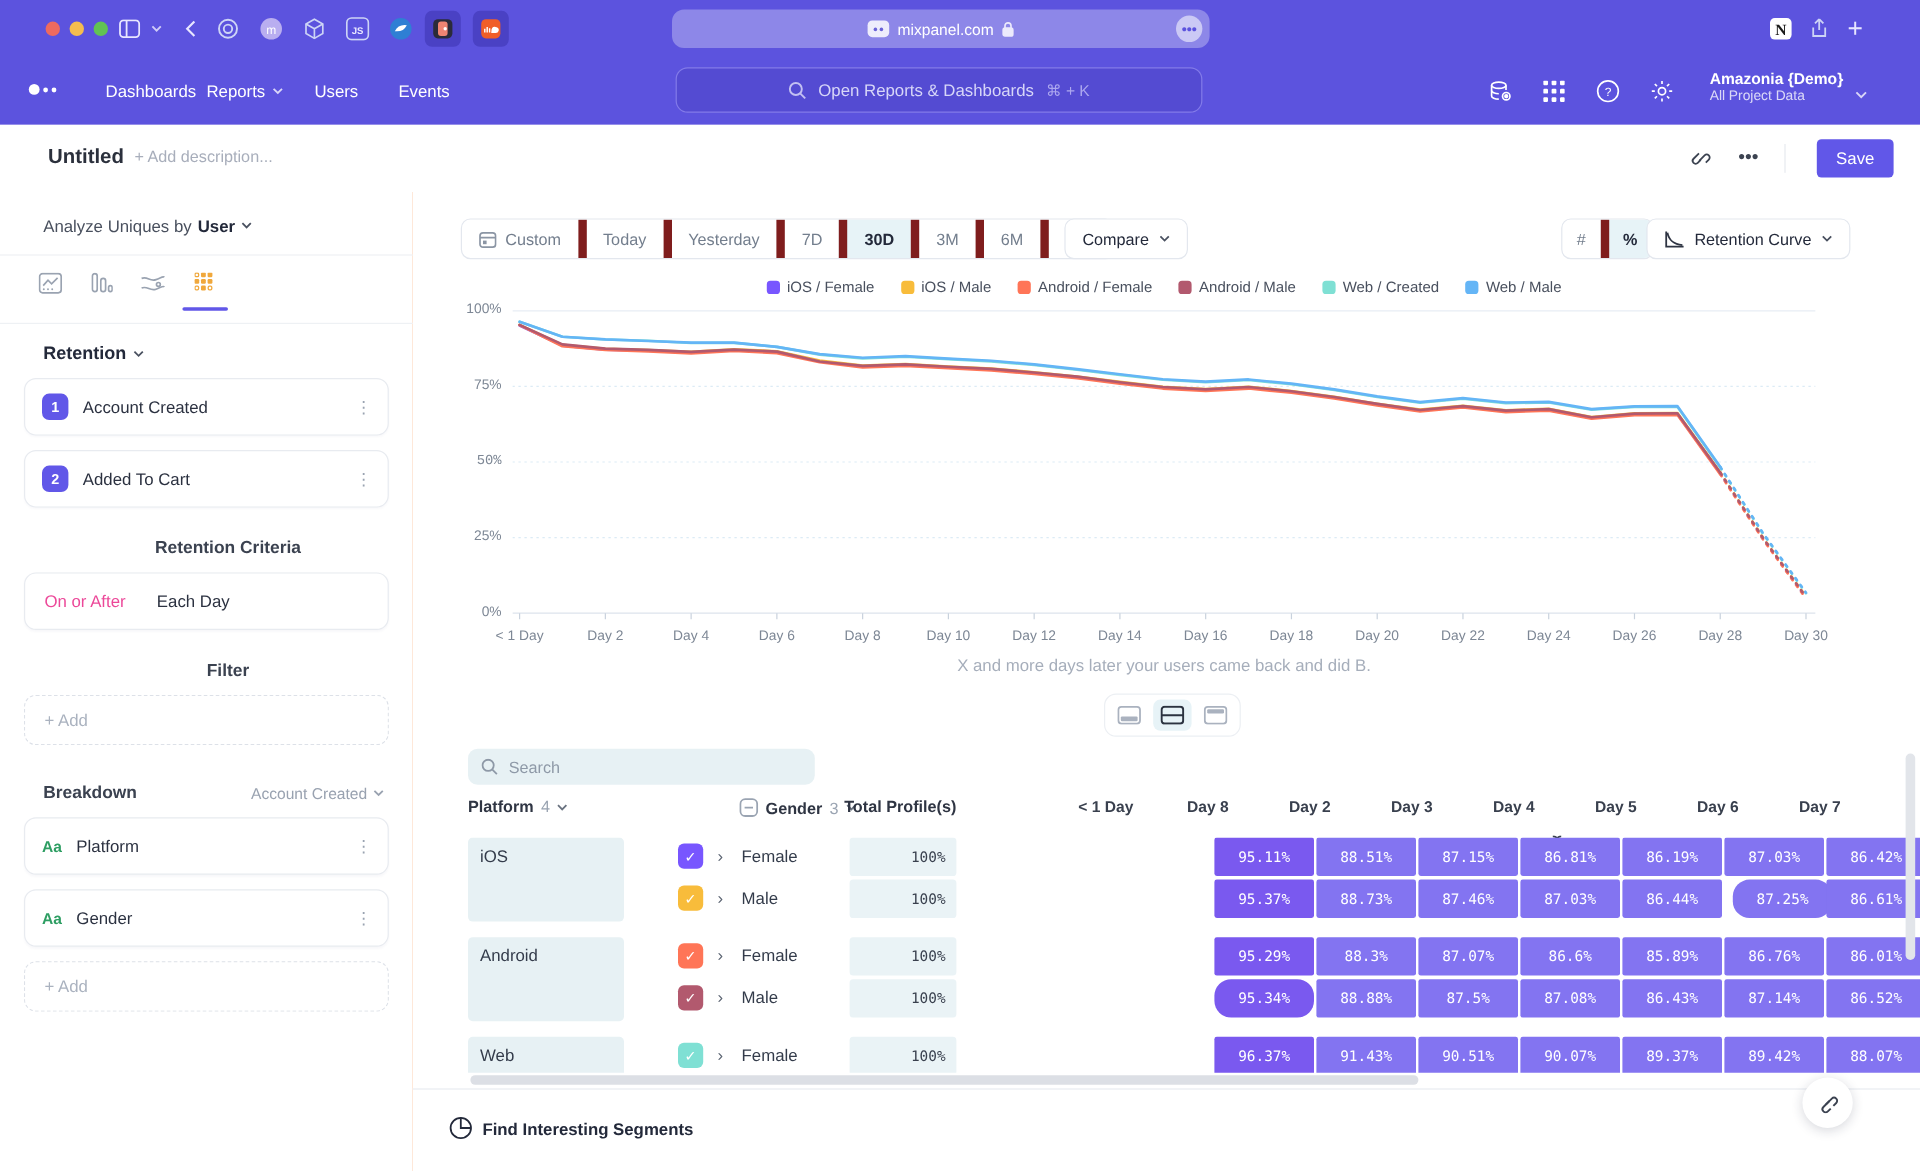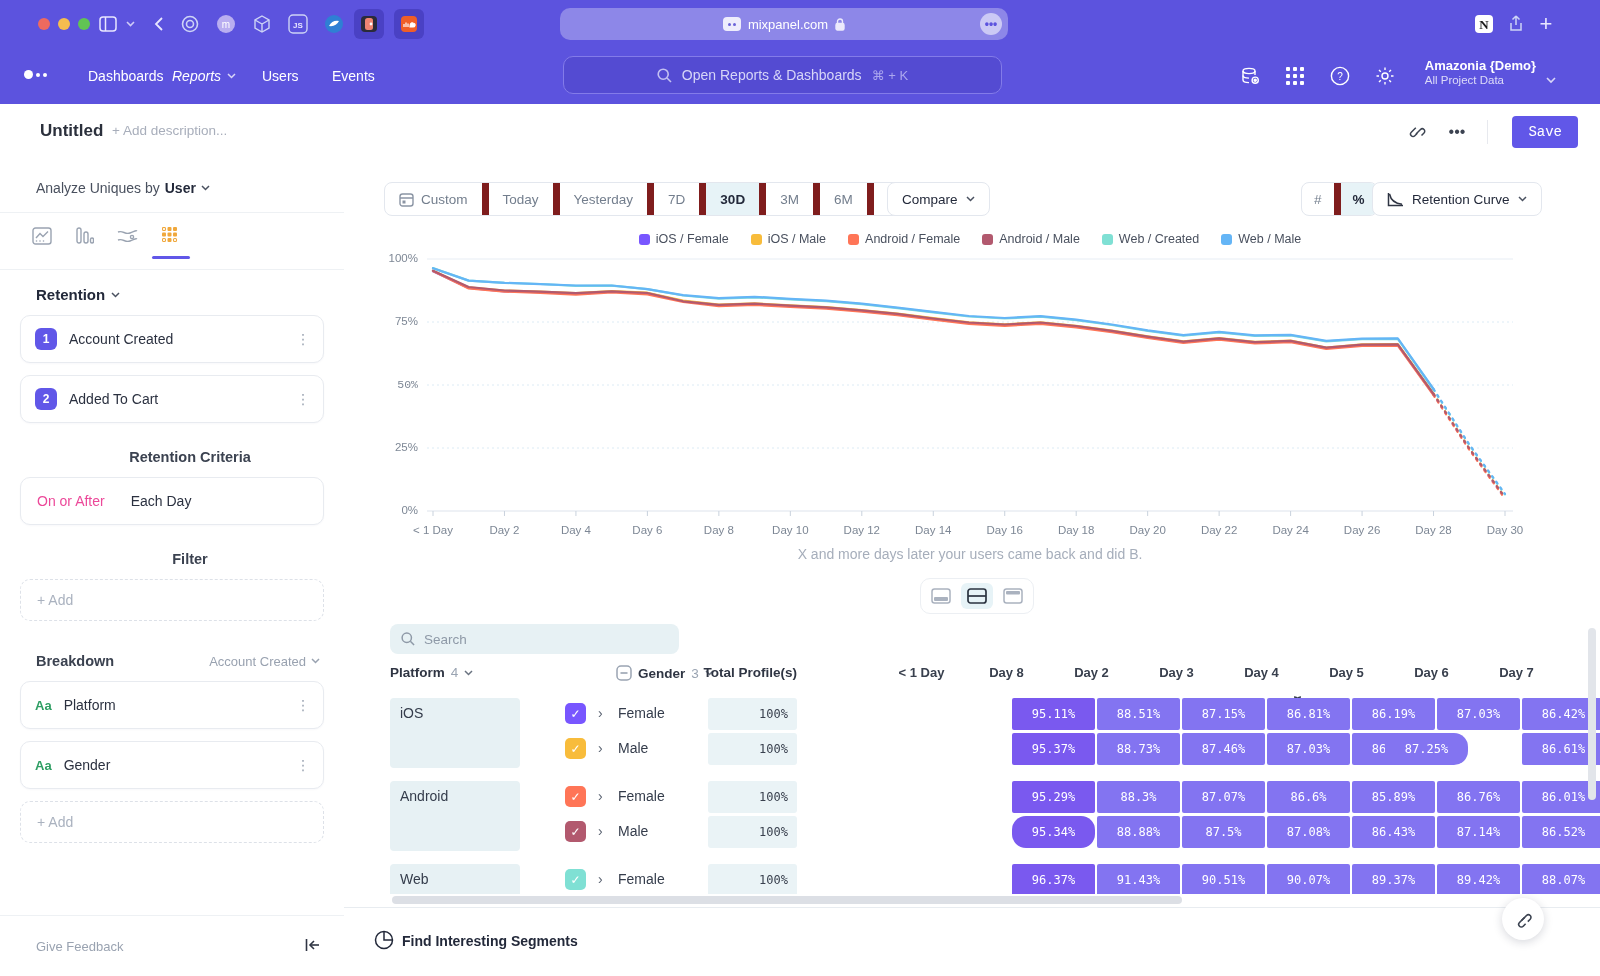--- a/index.html
+++ b/index.html
@@ -30,21 +30,21 @@
   .project .pn{font-size:13px;font-weight:bold;}
   .project .pd{font-size:11.5px;opacity:.78;margin-top:1px;}
   .proj-chev{position:absolute;right:44px;top:70px;}
   
   .titlebar{position:absolute;left:0;top:104px;width:1600px;height:56px;background:#fff;border-bottom:1px solid #ecedf1;}
   .rtitle{position:absolute;left:40px;top:17px;font-size:17px;font-weight:bold;color:#2b303c;}
   .rdesc{position:absolute;left:112px;top:19px;font-size:13.5px;color:#a8aebb;}
   .tb-ic{position:absolute;top:14px;width:28px;height:28px;display:flex;align-items:center;justify-content:center;color:#3c4351;}
   .tb-sep{position:absolute;left:1487px;top:16px;width:1px;height:24px;background:#e7e9ee;}
   .save-btn{position:absolute;right:22px;top:12px;height:32px;padding:0 16px;background:#6157e8;color:#fff;border:none;border-radius:4px;
-            font-size:14px;font-family:Liberation Mono, monospace;}
+            font-size:14px;font-family:Liberation Sans, sans-serif;}
   
   .sidebar{position:absolute;left:0;top:160px;width:344px;bottom:0;background:#fff;border-right:1px solid #f97316;text-align:center;}
   .sb-analyze{padding:14px 0 0 36px;font-size:14px;color:#49505e;display:flex;align-items:center;gap:5px;height:28px;}
   .sb-analyze b{color:#23293a;font-weight:bold;}
   .sb-div{border-top:1px solid #eef1f4;margin-top:10px;}
   .sb-tabs{position:relative;height:46px;display:flex;align-items:center;padding-left:20px;}
   .sb-tab{width:43px;height:40px;display:flex;align-items:center;justify-content:center;}
   .sb-underline{position:absolute;left:152px;bottom:0;width:38px;height:3px;border-radius:2px;background:#6157e8;}
   .sb-sec{margin:16px 0 0 36px;font-size:15px;font-weight:bold;color:#23293a;display:flex;align-items:center;gap:6px;}
   .card{position:relative;margin:12px 20px 0 20px;height:46px;border:1px solid #e8ebf0;border-radius:10px;background:#fff;
@@ -271,21 +271,21 @@
       <div class="pn">Amazonia {Demo}</div>
       <div class="pd">All Project Data</div>
     </div>
     <span class="proj-chev">
       <svg width="10" height="7" viewBox="0 0 10 7" fill="none" stroke="#d9d6f8" stroke-width="1.6">
           <polyline points="1,1 5,5 9,1"></polyline>
         </svg></span>
   <div class="nav-item" style="left: 88px;">
         <span>Dashboards</span>
       </div>
-      <div class="nav-item" style="left: 172px; font-style: italic;">
+      <div class="nav-item" style="left: 172px;">
         <span>Reports</span>
         <svg width="9" height="6" viewBox="0 0 9 6">
           <polyline points="1,1 4.5,4.5 8,1" fill="none" stroke="#d9d6f8" stroke-width="1.5"></polyline>
         </svg>
       </div>
       <div class="nav-item" style="left: 262px;">
         <span>Users</span>
       </div>
       <div class="nav-item" style="left: 332px;">
         <span>Events</span>
@@ -410,29 +410,20 @@
         <div class="card">
           <span class="aa">Aa</span>
           <span class="lbl">Gender</span>
           <span class="dots">⋮</span>
         </div>
       </div>
     <div class="add-card">
         <span>+ Add</span>
       </div>
 
-    <div class="sb-foot">
-      <span>Give Feedback</span>
-      <span class="collapse">
-        <svg width="15" height="14" viewBox="0 0 15 14" fill="none" stroke="#2f3543" stroke-width="1.6">
-            <line x1="1.5" y1="1" x2="1.5" y2="13"></line>
-            <line x1="14" y1="7" x2="5" y2="7"></line>
-            <polyline points="9,3 5,7 9,11"></polyline>
-          </svg></span>
-    </div>
   </aside>
 
   <div class="main">
     <div class="seg" style="left:40px;top:22px" id="ranges">
         <div class="it">
           <svg width="15" height="15" viewBox="0 0 15 15">
             <rect x="1" y="2" width="13" height="12" rx="2.5" fill="none" stroke="#8b95a4" stroke-width="1.4"></rect>
             <line x1="1" y1="6" x2="14" y2="6" stroke="#8b95a4" stroke-width="1.4"></line>
             <rect x="3.5" y="8.5" width="3" height="3" fill="#8b95a4"></rect>
           </svg>
@@ -653,21 +644,21 @@
             <div class="trow">
               <span class="cb" style="background: rgb(248, 188, 59);">✓</span>
               <span class="rchev">›</span>
               <span class="glabel">Male</span>
               <span class="tcell">100%</span>
               <span class="dcell first" style="left: 490px;">95.37%</span>
               <span class="dcell" style="left: 575px;">88.73%</span>
               <span class="dcell" style="left: 660px;">87.46%</span>
               <span class="dcell" style="left: 745px;">87.03%</span>
               <span class="dcell" style="left: 830px;">86.44%</span>
-              <span class="dcell" style="left: 863px; border-radius: 14px;">87.25%</span>
+              <span class="dcell" style="left: 922px; border-radius: 14px;">87.25%</span>
               <span class="dcell" style="left: 1000px;">86.61%</span>
             </div>
           </div>
         </div>
         <div class="tgroup">
           <div class="pcell">Android</div>
           <div class="growcol">
             <div class="trow">
               <span class="cb" style="background: rgb(255, 117, 87);">✓</span>
               <span class="rchev">›</span>

